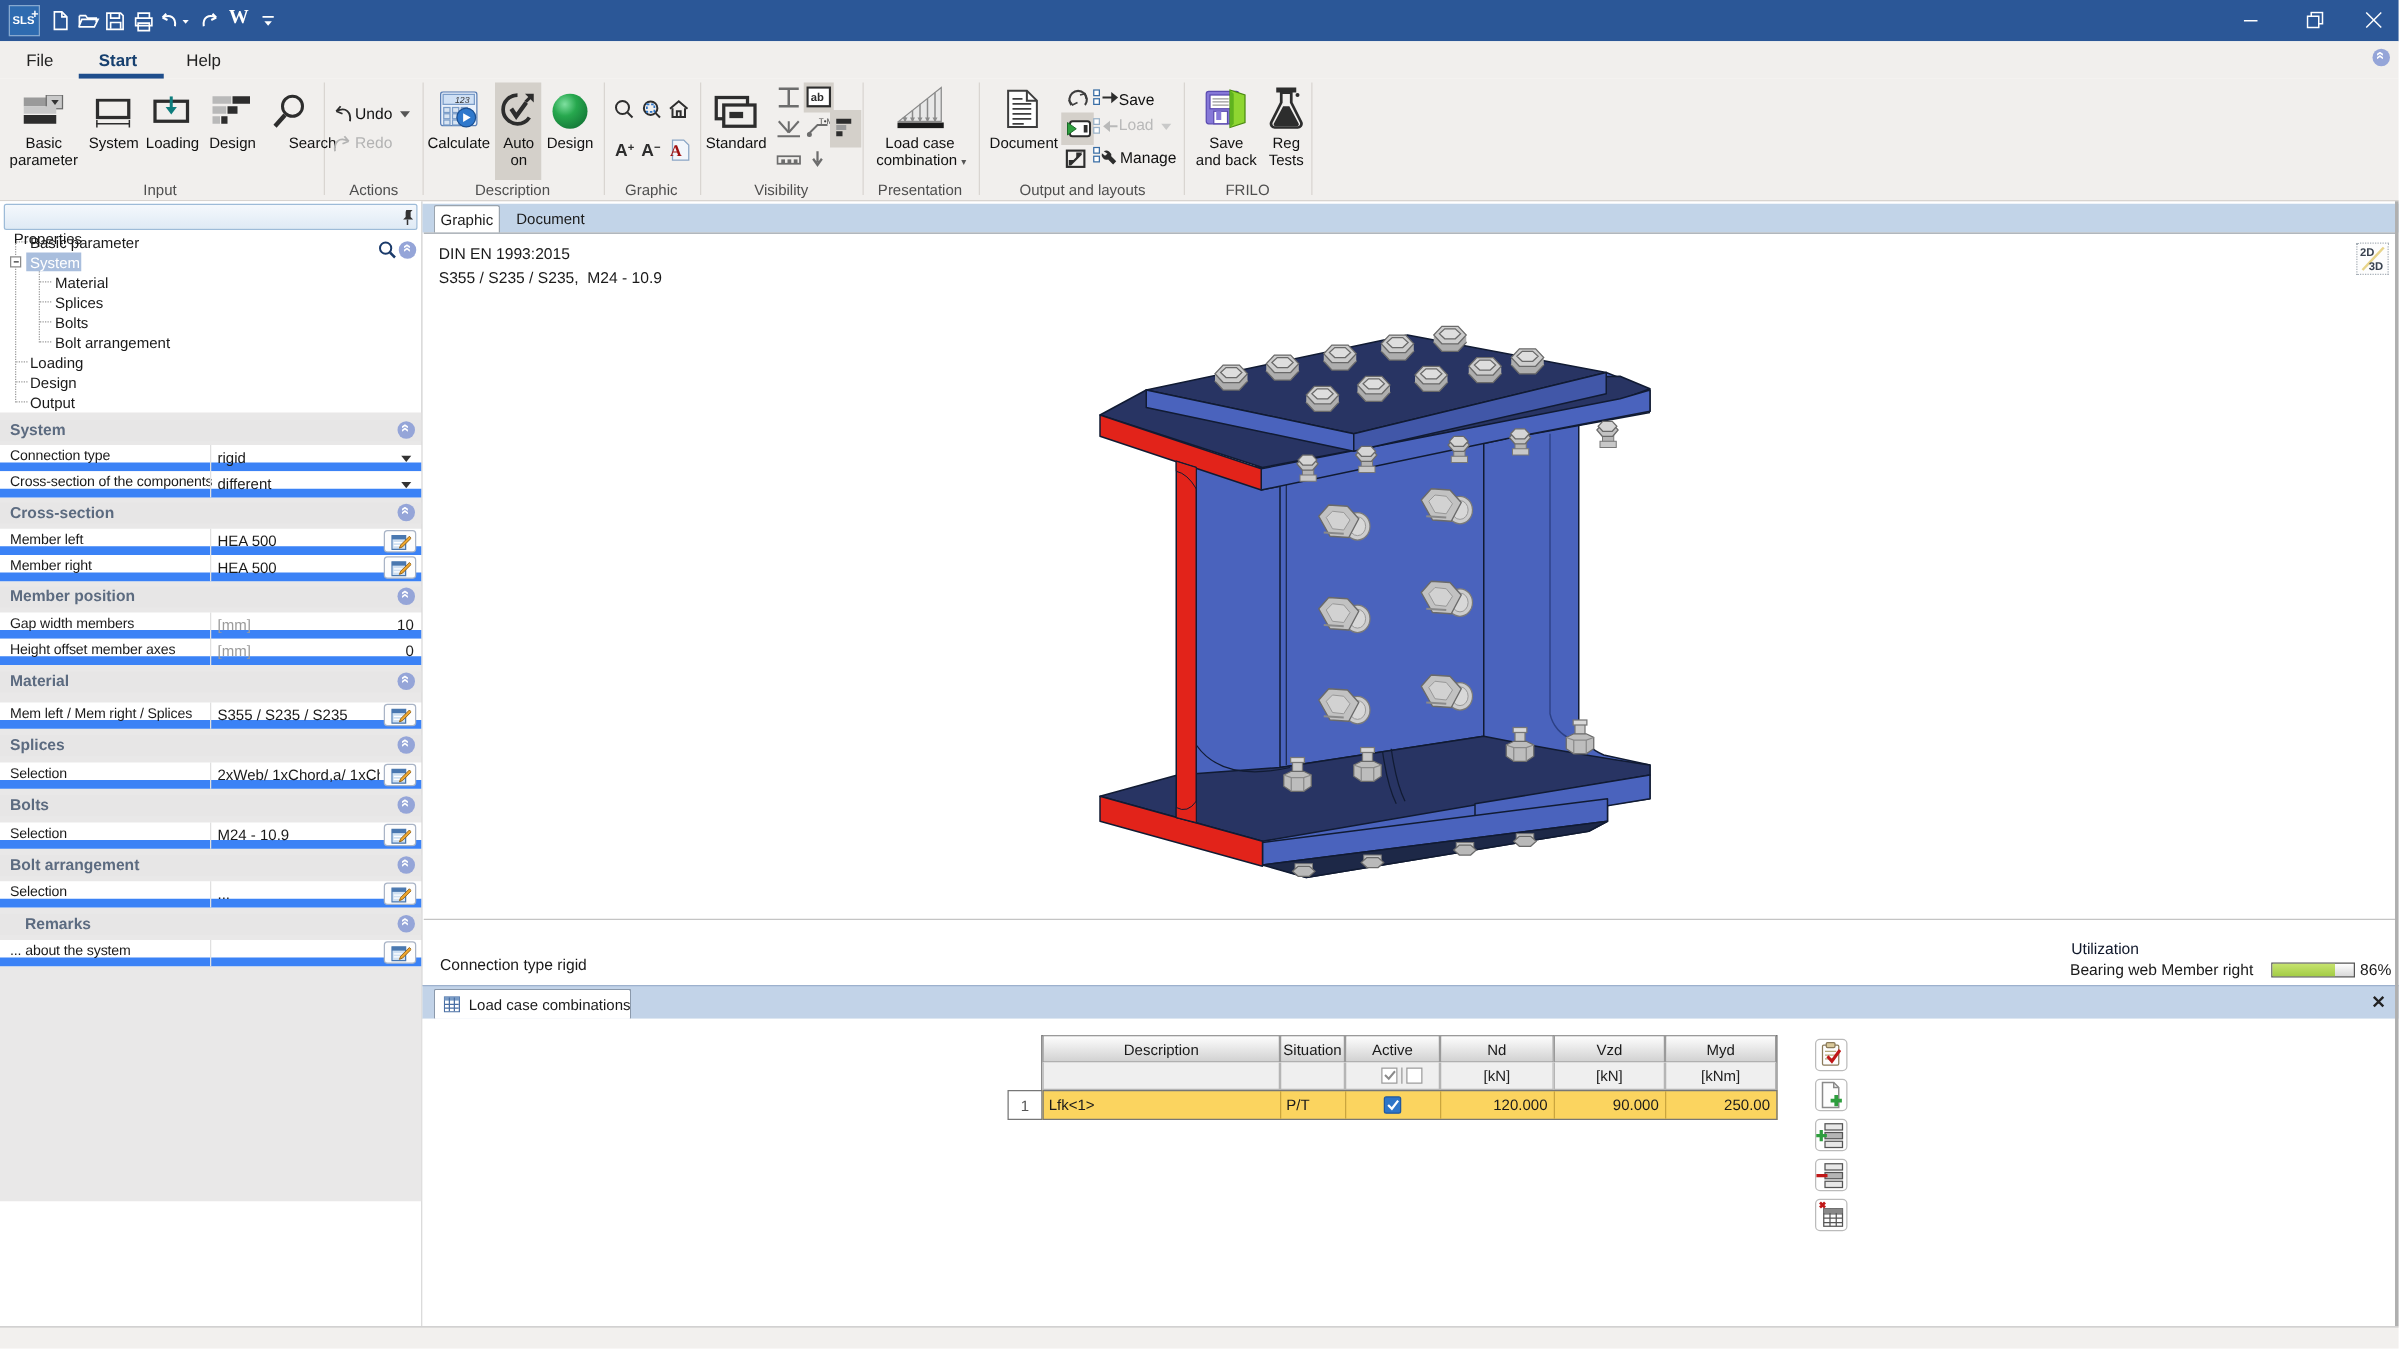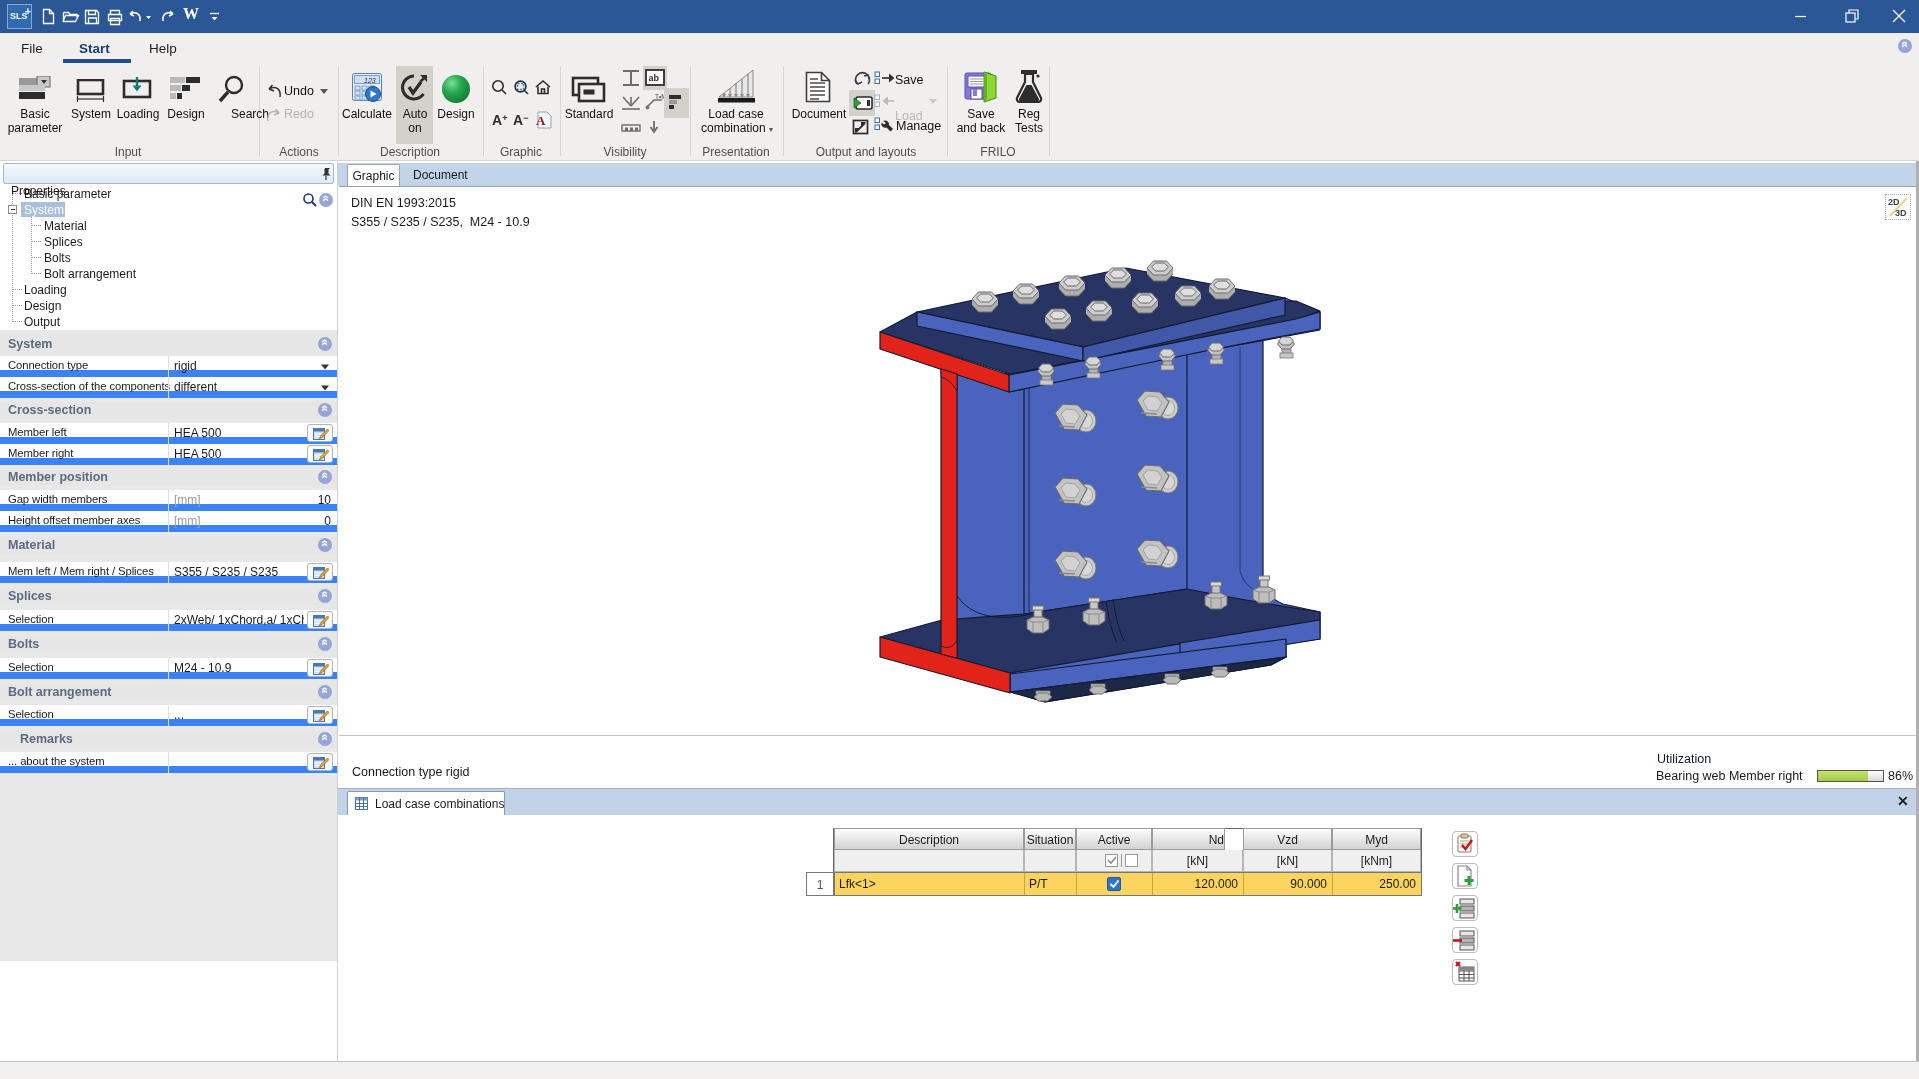--- a/index.html
+++ b/index.html
@@ -313,21 +313,21 @@
     <path d="M2 4 l7 5 l-7 5 z" fill="#2e9e3e" stroke="#1a6a28" stroke-width="0.8"></path>
   </svg>
   <svg class="abs" style="left:874px; top:31px;" width="44" height="14">
     <g fill="#fff" stroke="#9ab2c8">
         <rect x="1" y="1" width="4.5" height="4.5"></rect>
         <rect x="1" y="8" width="4.5" height="4.5"></rect>
       </g>
     <line x1="10" y1="7" x2="20" y2="7" stroke="#b9b9b9" stroke-width="1.6"></line>
     <path d="M14 2.5 l-5.5 4.5 l5.5 4.5 z" fill="#b9b9b9"></path>
   </svg>
-  <span class="blabel" style="left:895px; top:46px; color:#b9b9b9; font-size:12.5px;">Load</span>
+  <span class="blabel" style="left:895px; top:30px; color:#b9b9b9; font-size:12.5px;">Load</span>
   <svg class="abs" style="left:928px; top:35px;" width="10" height="7">
       <path d="M1 1 h8 l-4 5 z" fill="#c9c9c9"></path>
     </svg>
   <svg class="abs" style="left:852px; top:56px;" width="18" height="17">
     <rect x="1.5" y="1.5" width="14" height="13" fill="none" stroke="#2d2d2d" stroke-width="1.7"></rect>
     <path d="M8 9 l-5 5 v-5 z" fill="#2d2d2d"></path>
       <path d="M9 8 l5 -5 h-5 z" fill="#2d2d2d"></path>
       <line x1="4" y1="13" x2="13" y2="4" stroke="#2d2d2d" stroke-width="1.8"></line>
   </svg>
   <svg class="abs" style="left:874px; top:54px;" width="20" height="16">
@@ -777,21 +777,21 @@
 </div>
 <div class="abs" style="left:1897px; top:793px; width:16px; height:16px; font-size:14px; font-weight:bold; color:#222;">✕</div>
 <div class="abs" style="left:338px; top:815px; width:1581px; height:246px; background:#fff;" id="tablewrap">
 <div class="abs" style="left:495px;top:13px;width:589px;height:68px;border:1px solid #666;"></div>
 <div class="abs" style="left:496px;top:13px;width:190px;height:22px;background:linear-gradient(#fdfdfd,#d2d2d2);border:1px solid #9a9a9a;text-align:center;padding-top:4px;">Description</div>
 <div class="abs" style="left:496px;top:35px;width:190px;height:22px;background:#efefef;border:1px solid #b5b5b5;border-top:none;text-align:center;padding-top:4px;color:#222;"></div>
 <div class="abs" style="left:686px;top:13px;width:52px;height:22px;background:linear-gradient(#fdfdfd,#d2d2d2);border:1px solid #9a9a9a;text-align:center;padding-top:4px;">Situation</div>
 <div class="abs" style="left:686px;top:35px;width:52px;height:22px;background:#efefef;border:1px solid #b5b5b5;border-top:none;text-align:center;padding-top:4px;color:#222;"></div>
 <div class="abs" style="left:738px;top:13px;width:76px;height:22px;background:linear-gradient(#fdfdfd,#d2d2d2);border:1px solid #9a9a9a;text-align:center;padding-top:4px;">Active</div>
 <div class="abs" style="left:738px;top:35px;width:76px;height:22px;background:#efefef;border:1px solid #b5b5b5;border-top:none;text-align:center;padding-top:4px;color:#222;"></div>
-<div class="abs" style="left:814px;top:13px;width:73px;height:22px;background:linear-gradient(#fdfdfd,#d2d2d2);border:1px solid #9a9a9a;text-align:right;padding-top:4px;">Nd</div>
+<div class="abs" style="left:814px;top:13px;width:91px;height:22px;background:linear-gradient(#fdfdfd,#d2d2d2);border:1px solid #9a9a9a;text-align:center;padding-top:4px;">Nd</div>
 <div class="abs" style="left:814px;top:35px;width:91px;height:22px;background:#efefef;border:1px solid #b5b5b5;border-top:none;text-align:center;padding-top:4px;color:#222;">[kN]</div>
 <div class="abs" style="left:905px;top:13px;width:89px;height:22px;background:linear-gradient(#fdfdfd,#d2d2d2);border:1px solid #9a9a9a;text-align:center;padding-top:4px;">Vzd</div>
 <div class="abs" style="left:905px;top:35px;width:89px;height:22px;background:#efefef;border:1px solid #b5b5b5;border-top:none;text-align:center;padding-top:4px;color:#222;">[kN]</div>
 <div class="abs" style="left:994px;top:13px;width:89px;height:22px;background:linear-gradient(#fdfdfd,#d2d2d2);border:1px solid #9a9a9a;text-align:center;padding-top:4px;">Myd</div>
 <div class="abs" style="left:994px;top:35px;width:89px;height:22px;background:#efefef;border:1px solid #b5b5b5;border-top:none;text-align:center;padding-top:4px;color:#222;">[kNm]</div>
 <div class="abs" style="left:767px;top:39px;width:13px;height:13px;background:#fff;border:1px solid #9a9a9a;"><svg width="11" height="11">
         <path d="M2 5 l3 3 l5 -6" fill="none" stroke="#8a8a8a" stroke-width="1.6"></path>
       </svg></div>
 <div class="abs" style="left:783px;top:39px;width:1px;height:13px;background:#9a9a9a;"></div>
 <div class="abs" style="left:787px;top:39px;width:13px;height:13px;background:#fff;border:1px solid #9a9a9a;"></div>

